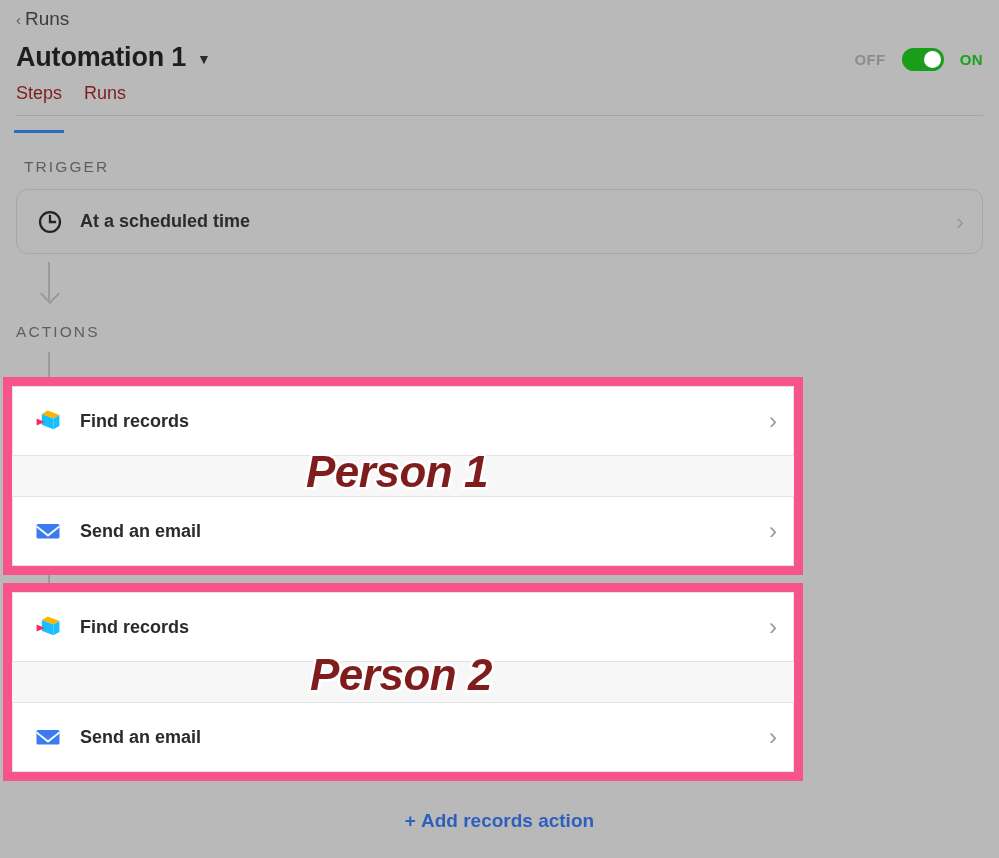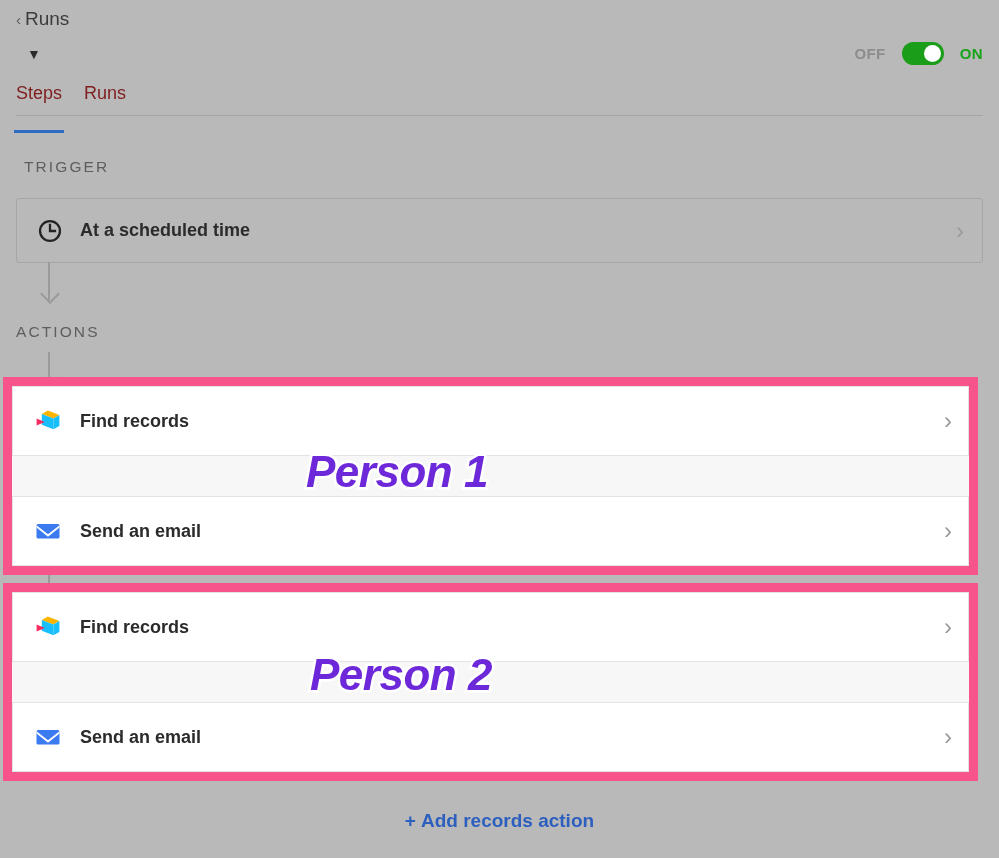--- a/index.html
+++ b/index.html
@@ -139,26 +139,26 @@
     letter-spacing: 2.1px;
     color: #5e5e5e;
     font-weight: 400;
   }
   #trigger-label { top: 158px; margin-left: 8px; }
   #actions-label { top: 323px; }
 
   
   .trigger-card {
     position: absolute;
-    top: 198px;
+    top: 189px;
     left: 16px;
     right: 16px;
     height: 65px;
     border: 1px solid #a6a6a6;
-    border-radius: 3px;
+    border-radius: 12px;
     display: flex;
     align-items: center;
     padding: 0 18px 0 20px;
     box-sizing: border-box;
     cursor: pointer;
   }
   .trigger-card .row-label {
     font-size: 18px;
     font-weight: 700;
     color: #2b2b2b;
@@ -186,21 +186,21 @@
   #arrow-1 { left: 48px; top: 262px; height: 38px; }
   #arrow-2 { left: 48px; top: 352px; height: 32px; }
   #arrow-3 { left: 48px; top: 455px; height: 42px; }
   #arrow-4 { left: 48px; top: 560px; height: 34px; }
   #arrow-5 { left: 48px; top: 658px; height: 42px; }
 
   
   .pink-group {
     position: absolute;
     left: 3px;
-    width: 975px;
+    width: 800px;
     box-sizing: border-box;
     border: 9px solid #f8548c;
     background: #f4f4f4;
     padding: 0;
   }
   #pink-group-1 { top: 377px; height: 198px; }
   #pink-group-2 { top: 583px; height: 198px; }
 
   .action-card {
     background: #ffffff;
@@ -243,21 +243,21 @@
     width: 26px;
     height: 26px;
   }
 
   
   .annotation {
     position: absolute;
     font-size: 44px;
     font-weight: 700;
     font-style: italic;
-    color: #6d28d9;
+    color: #7f1d1d;
     -webkit-text-stroke: 5px #ffffff;
     paint-order: stroke fill;
     letter-spacing: -0.5px;
     white-space: nowrap;
     pointer-events: none;
   }
   #annotation-1 { top: 447px; left: 306px; }
   #annotation-2 { top: 650px; left: 310px; }
 
   
@@ -280,20 +280,21 @@
 </style>
 </head>
 <body>
 
 <div class="back-row">
   <span class="back-chevron">‹</span>
   <span>Runs</span>
 </div>
 
 <div class="title-row">
+  <span class="automation-title">Automation 1</span>
   <span class="title-caret">▼</span>
 
   <div class="toggle-wrap">
     <span class="toggle-off-label">OFF</span>
     <span class="toggle-switch">
       <span class="toggle-knob"></span>
     </span>
     <span class="toggle-on-label">ON</span>
   </div>
 </div>

